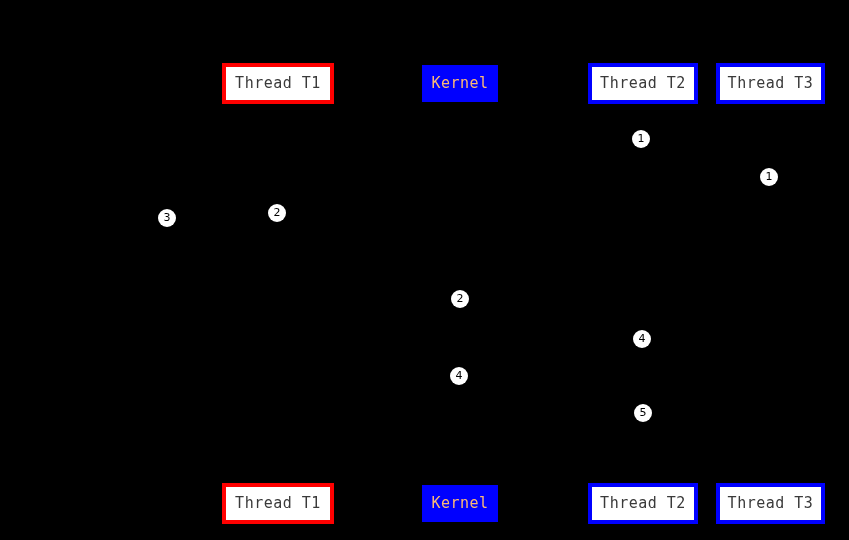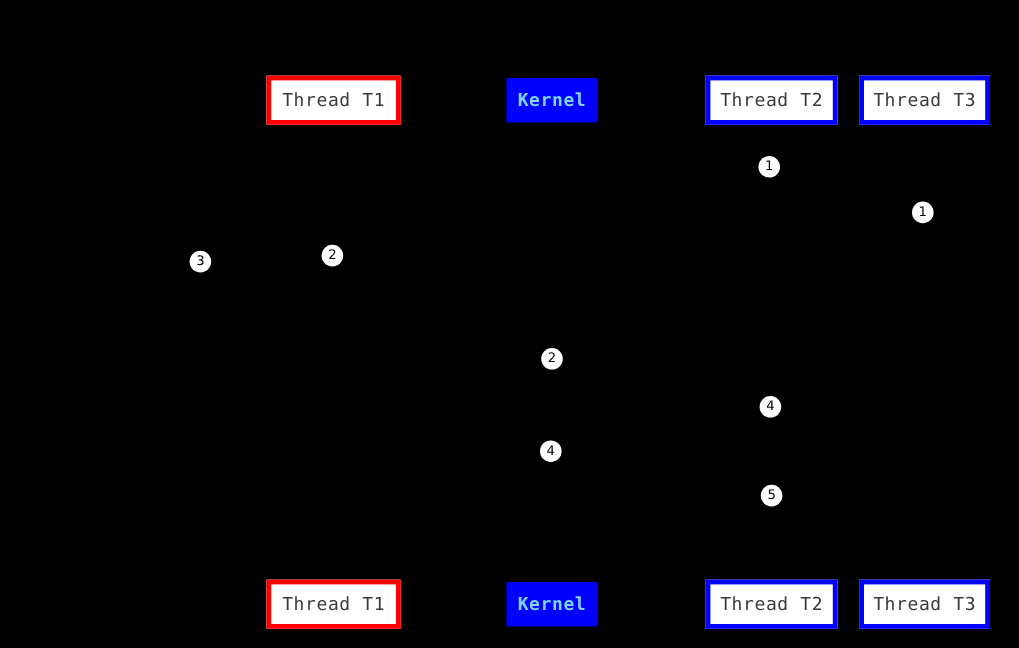--- a/index.html
+++ b/index.html
@@ -30,23 +30,22 @@
     letter-spacing: 0.5px;
     white-space: nowrap;
     line-height: 1;
   }
   .lifeline-box.outline {
     background: #ffffff;
     color: #3a3a3a;
     border-style: solid;
   }
   .lifeline-box.filled {
-    color: #7dd3fc;
+    color: #fdba74;
     border-style: solid;
-    font-weight: bold;
   }
 
   
   .lifeline-stem {
     position: absolute;
     width: 1px;
     background-image: linear-gradient(
       to bottom,
       #000000 0px, #000000 5px,
       transparent 5px, transparent 10px

